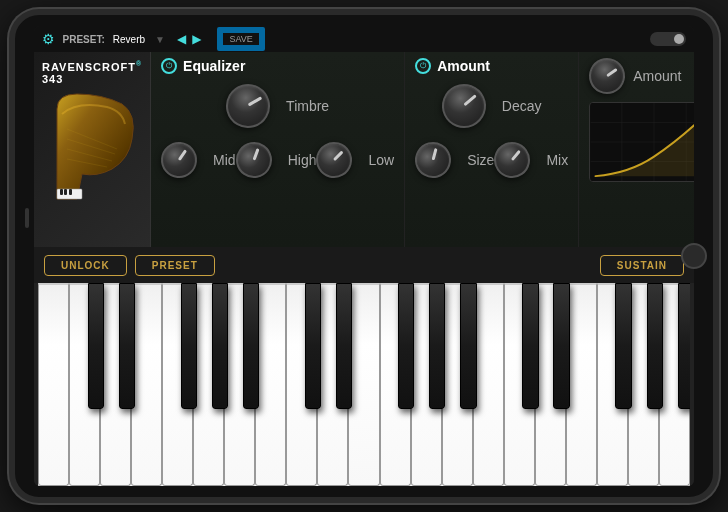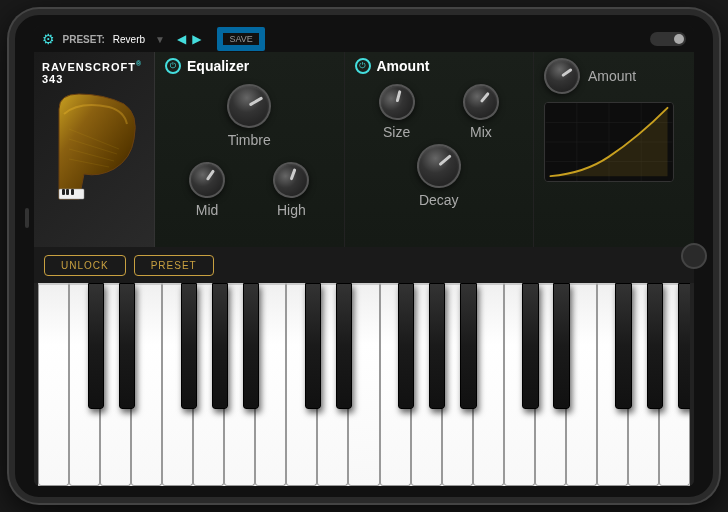--- a/index.html
+++ b/index.html
@@ -217,23 +217,23 @@
 
     .knobs-row {
       display: flex;
       justify-content: space-around;
       align-items: flex-end;
       margin-bottom: 4px;
     }
 
     .knob-group {
       display: flex;
-      flex-direction: column;
-      align-items: center;
-      gap: 4px;
+      flex-direction: row;
+      align-items: center;
+      gap: 16px;
     }
 
     .knob {
       width: 36px;
       height: 36px;
       border-radius: 50%;
       background: radial-gradient(circle at 35% 35%, #666 0%, #333 40%, #1a1a1a 100%);
       border: 2px solid #555;
       box-shadow: 0 2px 6px rgba(0,0,0,0.6), inset 0 1px 2px rgba(255,255,255,0.1);
       position: relative;
@@ -318,21 +318,21 @@
       flex-shrink: 0;
     }
 
     .action-btn {
       border: 1.5px solid #c8a040;
       background: transparent;
       color: #c8a040;
       padding: 4px 16px;
       border-radius: 4px;
       font-size: 10px;
-      font-weight: normal;
+      font-weight: bold;
       letter-spacing: 1px;
       cursor: pointer;
     }
 
     .btn-spacer { flex: 1; }
 
     
     .keyboard-area {
       flex: 1;
       background: #222;
@@ -469,44 +469,48 @@
 
           <div class="knobs-row">
             <div class="knob-group">
               <div class="knob" style="transform:rotate(5deg)"></div>
               <span class="knob-label">Mid</span>
             </div>
             <div class="knob-group">
               <div class="knob" style="transform:rotate(-10deg)"></div>
               <span class="knob-label">High</span>
             </div>
+            <div class="knob-group">
+              <div class="knob" style="transform:rotate(15deg)"></div>
+              <span class="knob-label">Low</span>
+            </div>
           </div>
         </div>
 
         <div class="reverb-section">
           <div class="section-header">
             <div class="power-btn">⏻</div>
             <span class="section-title">Amount</span>
           </div>
 
+          <div class="knobs-row" style="justify-content:center; margin-bottom:14px;">
+            <div class="knob-group">
+              <div class="knob large" style="transform:rotate(20deg)"></div>
+              <span class="knob-label">Decay</span>
+            </div>
+          </div>
+
           <div class="knobs-row" style="justify-content:space-around;">
             <div class="knob-group">
               <div class="knob" style="transform:rotate(-15deg)"></div>
               <span class="knob-label">Size</span>
             </div>
             <div class="knob-group">
               <div class="knob" style="transform:rotate(10deg)"></div>
               <span class="knob-label">Mix</span>
-            </div>
-          </div>
-
-          <div class="knobs-row" style="justify-content:center; margin-bottom:14px;">
-            <div class="knob-group">
-              <div class="knob large" style="transform:rotate(20deg)"></div>
-              <span class="knob-label">Decay</span>
             </div>
           </div>
         </div>
 
         <div class="velocity-section">
           <div class="velocity-knob-row">
             <div class="knob" style="transform:rotate(25deg)"></div>
             <span class="knob-label">Amount</span>
           </div>
           <div class="velocity-curve">
@@ -526,20 +530,21 @@
             </svg>
           </div>
         </div>
 
       </div>
 
       <div class="button-row">
         <button class="action-btn">UNLOCK</button>
         <button class="action-btn">PRESET</button>
         <div class="btn-spacer"></div>
+        <button class="action-btn">SUSTAIN</button>
       </div>
 
       <div class="keyboard-area">
         <div class="keyboard-wrapper">
           <div class="white-keys">
 
             <div class="white-key"></div>
             <div class="white-key"></div>
             <div class="white-key"></div>
             <div class="white-key"></div>

